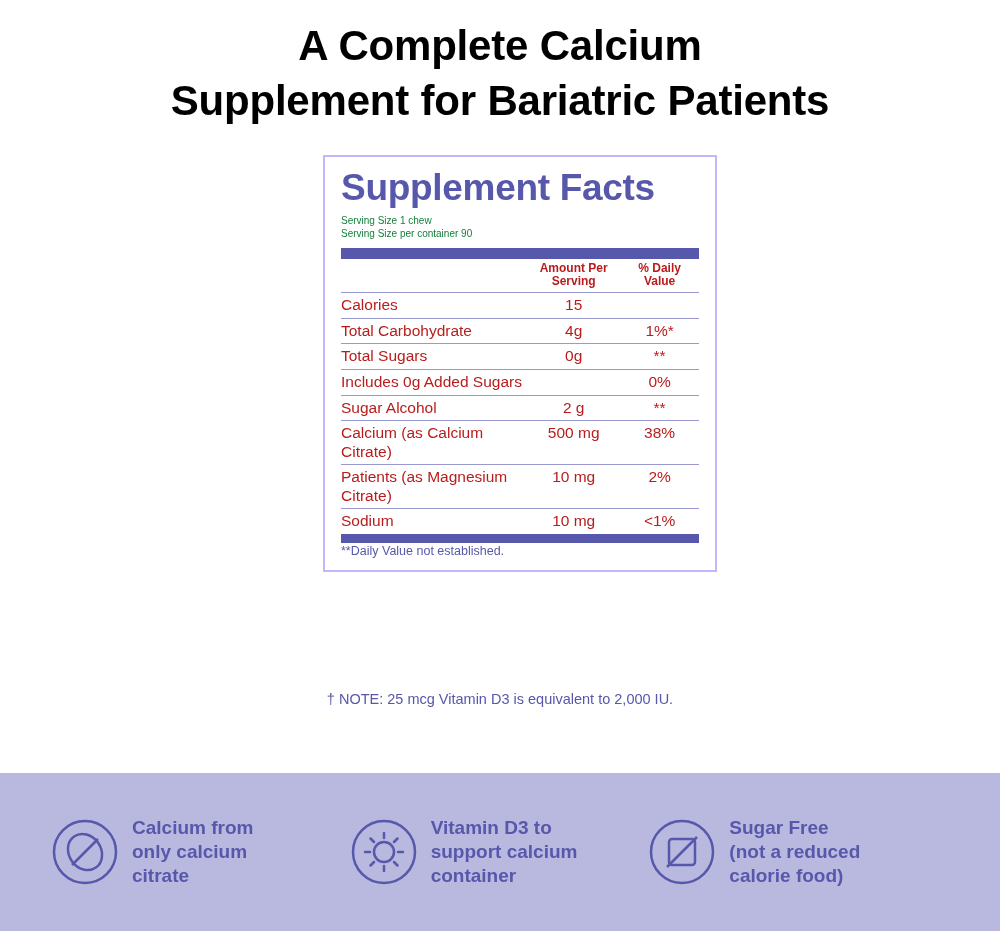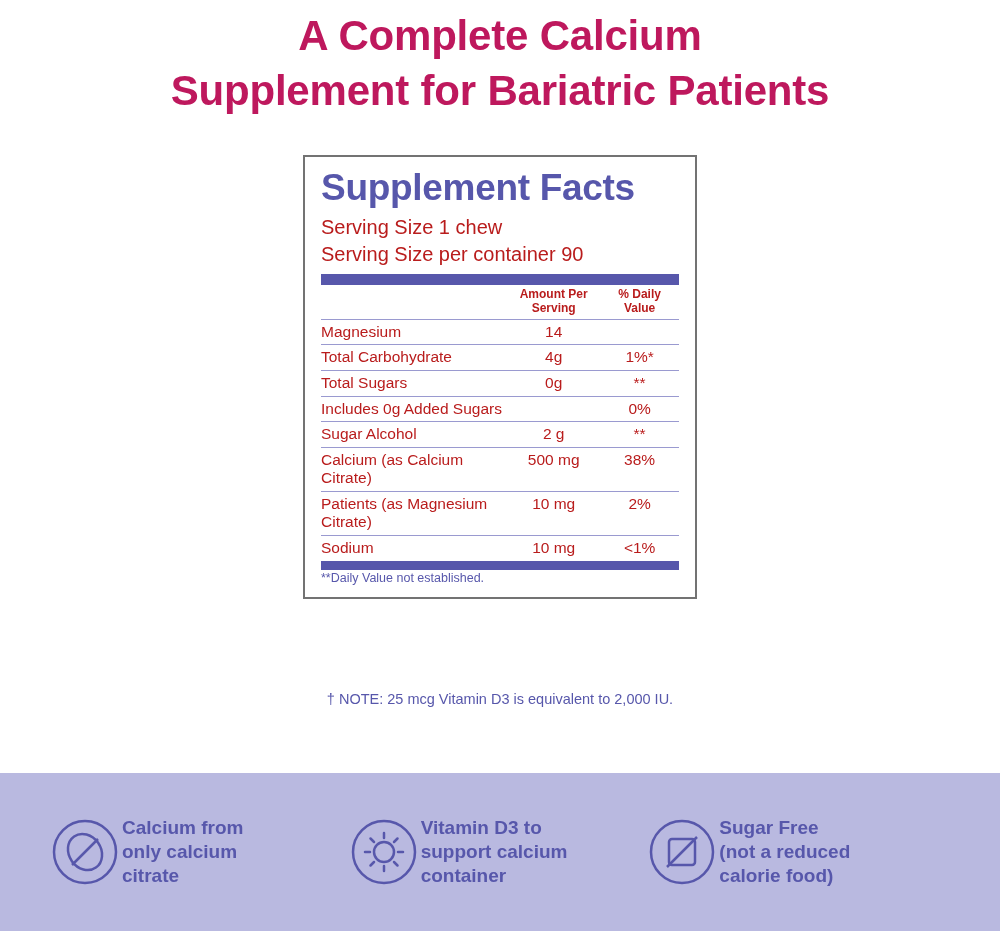--- a/index.html
+++ b/index.html
@@ -11,56 +11,57 @@
     height: 931px;
     background: #ffffff;
     font-family: "Liberation Sans", sans-serif;
     color: #5b5bb0;
     position: relative;
     overflow: hidden;
   }
 
   
   .headline {
-    padding-top: 8px;
+    padding-top: 18px;
     text-align: center;
     font-weight: bold;
     font-size: 42px;
     line-height: 1.32;
-    color: #be185d;
+    color: #000000;
     letter-spacing: -0.2px;
   }
   .headline .line { display: block; }
 
   
   .sf-wrap {
     position: absolute;
     left: 303px;
     top: 155px;
     width: 394px;
   }
   .sf-panel {
-    border: 2px solid #737373;
+    border: 2px solid #c4b5fd;
     box-sizing: border-box;
     width: 394px;
     padding: 8px 16px 10px 16px;
     background: #fff;
+    margin-left: 20px;
   }
   .sf-title {
     font-size: 37px;
     font-weight: bold;
     color: #5757ab;
     line-height: 1.08;
     margin: 3px 0 6px 0;
     letter-spacing: -0.3px;
   }
   .sf-serving {
-    font-size: 20px;
+    font-size: 10px;
     line-height: 1.33;
-    color: #b91c1c;
+    color: #15803d;
   }
   .rule-thick {
     height: 11px;
     background: #5757ab;
     margin-top: 7px;
   }
   .rule-bottom {
     height: 9px;
     background: #5757ab;
     margin-top: 0px;
@@ -125,21 +126,21 @@
     display: flex;
     height: 100%;
     align-items: center;
     padding: 0 52px;
     box-sizing: border-box;
   }
   .benefit {
     display: flex;
     align-items: center;
     flex: 1 1 0;
-    gap: 4px;
+    gap: 14px;
   }
   .benefit .icon {
     width: 66px;
     height: 66px;
     flex: 0 0 66px;
     display: flex;
     align-items: center;
     justify-content: center;
   }
   .benefit .label {
@@ -172,22 +173,22 @@
             <span class="sub">Amount Per</span>
             <span class="sub">Serving</span>
           </td>
           <td class="col-dv">
             <span class="sub">% Daily</span>
             <span class="sub">Value</span>
           </td>
         </tr>
 
         <tr>
-          <td class="col-name">Magnesium</td>
-          <td class="col-amt">14</td>
+          <td class="col-name">Calories</td>
+          <td class="col-amt">15</td>
           <td class="col-dv"></td>
         </tr>
         <tr>
           <td class="col-name">Total Carbohydrate</td>
           <td class="col-amt">4g</td>
           <td class="col-dv">1%*</td>
         </tr>
         <tr>
           <td class="col-name indent1">Total Sugars</td>
           <td class="col-amt">0g</td>

